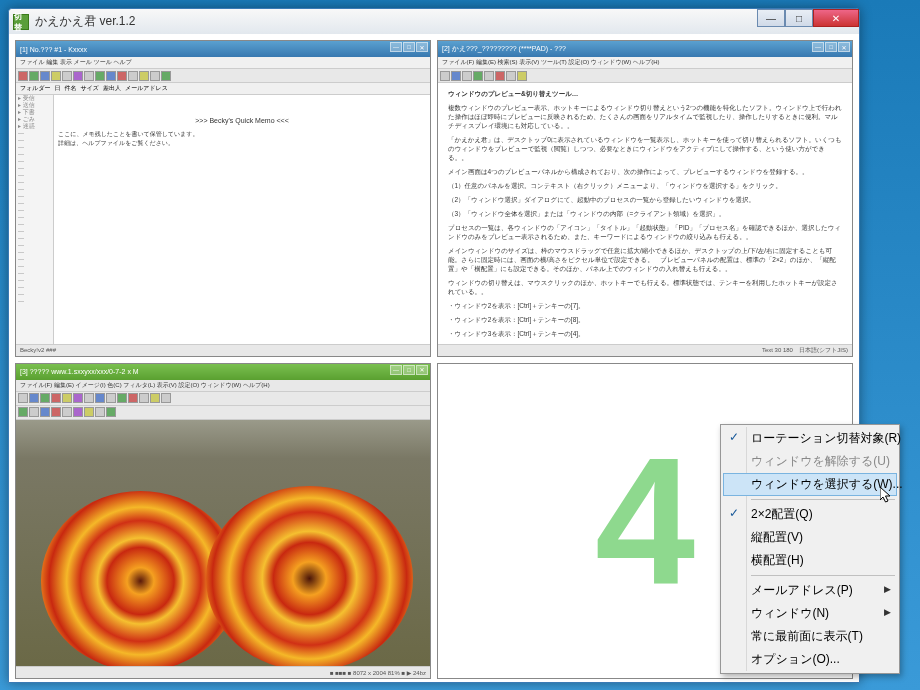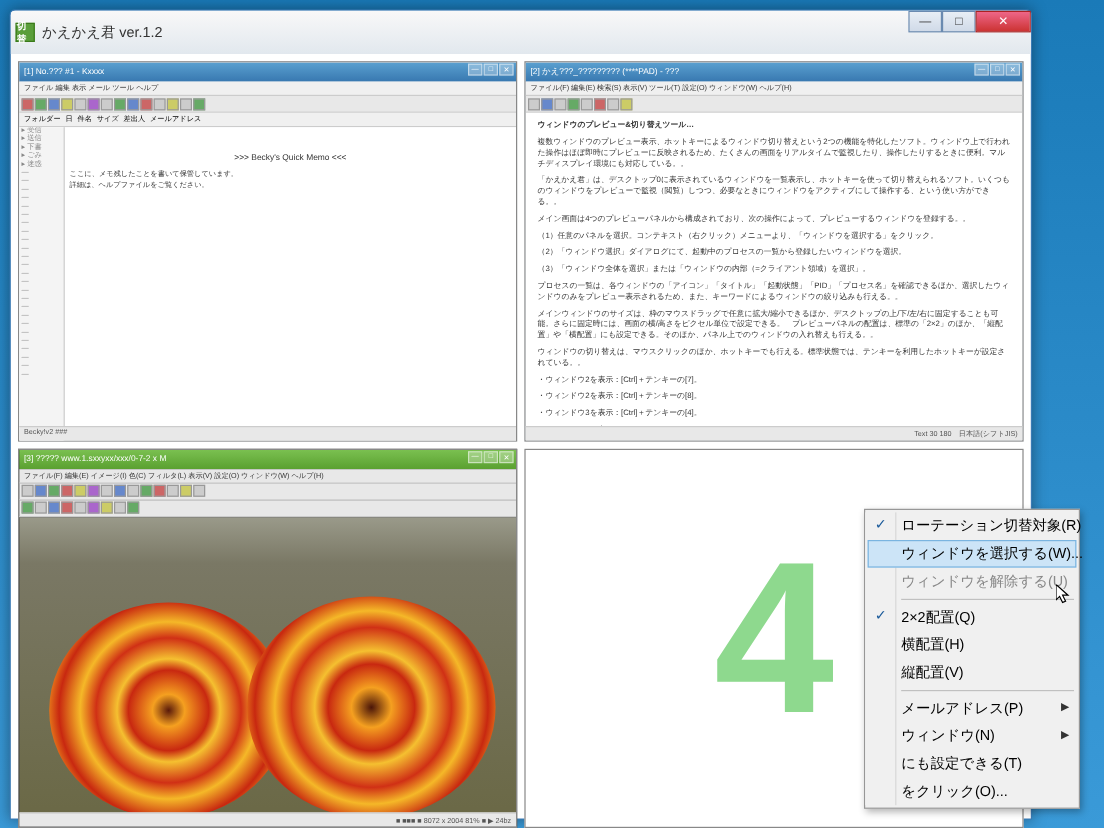--- a/index.html
+++ b/index.html
@@ -1,18 +1,18 @@
 <!DOCTYPE html>
 <html><head>
 <meta charset="utf-8">
 <style>
 * { margin:0; padding:0; box-sizing:border-box; }
 body { width:920px; height:690px; background:linear-gradient(#1a7ab8,#3a9ad8); font-family:"Meiryo","MS PGothic",sans-serif; overflow:hidden; position:relative; }
 .window { position:absolute; left:8px; top:8px; width:852px; height:675px; background:#fff; border:1px solid #3a7ab5; border-radius:4px 4px 0 0; box-shadow:0 0 12px rgba(0,0,0,.4); }
-.titlebar { height:36px; background:linear-gradient(#f8f8f8,#e2e8ee); display:flex; align-items:center; padding:0 4px; border-radius:4px 4px 0 0; position:relative; }
+.titlebar { height:25px; background:linear-gradient(#f8f8f8,#e2e8ee); display:flex; align-items:center; padding:0 4px; border-radius:4px 4px 0 0; position:relative; }
 .app-icon { width:16px; height:16px; background:#5a9e3a; border:1px solid #3a7a1a; display:flex; align-items:center; justify-content:center; color:#fff; font-size:8px; font-weight:bold; }
 .title-text { font-size:12px; color:#333; margin-left:6px; }
 .win-buttons { position:absolute; right:0; top:0; display:flex; }
 .win-btn { width:28px; height:18px; border:1px solid #6a8ab0; background:linear-gradient(#e8eef5,#d0dae8); display:flex; align-items:center; justify-content:center; font-size:10px; color:#333; }
 .win-btn.close { width:46px; background:linear-gradient(#e68,#c33); color:#fff; border-color:#a22; }
 .client { padding:6px; display:grid; grid-template-columns:1fr 1fr; grid-template-rows:1fr 1fr; gap:6px; height:calc(100% - 22px); }
 .panel { border:1px solid #888; background:#eef2f5; position:relative; overflow:hidden; font-size:6px; }
 .panel-title { height:16px; background:linear-gradient(#5aa0d0,#3878b0); display:flex; align-items:center; padding:0 4px; color:#fff; font-size:7px; }
 .panel-title.lime { background:linear-gradient(#7ac050,#5aa030); }
 .panel-title-btns { position:absolute; right:2px; top:1px; display:flex; gap:1px; }
@@ -235,29 +235,29 @@
       <div class="big4">4</div>
     </div>
 
   </div>
 </div>
 
 <div class="context-menu">
   <div class="ctx-gutter"></div>
   <div id="ctx-items">
       <div class="ctx-item"><span class="ctx-check">✓</span><span>ローテーション切替対象(R)</span></div>
+      <div class="ctx-item disabled"><span>ウィンドウを解除する(U)</span></div>
       <div class="ctx-item hover"><span>ウィンドウを選択する(W)...</span></div>
-      <div class="ctx-item disabled"><span>ウィンドウを解除する(U)</span></div>
       <div class="ctx-sep"></div>
       <div class="ctx-item"><span class="ctx-check">✓</span><span>2×2配置(Q)</span></div>
+      <div class="ctx-item"><span>縦配置(V)</span></div>
       <div class="ctx-item"><span>横配置(H)</span></div>
-      <div class="ctx-item"><span>縦配置(V)</span></div>
       <div class="ctx-sep"></div>
       <div class="ctx-item"><span>メールアドレス(P)</span><span class="ctx-arrow">▶</span></div>
       <div class="ctx-item"><span>ウィンドウ(N)</span><span class="ctx-arrow">▶</span></div>
-      <div class="ctx-item"><span>にも設定できる(T)</span></div>
-      <div class="ctx-item"><span>をクリック(O)...</span></div>
+      <div class="ctx-item"><span>常に最前面に表示(T)</span></div>
+      <div class="ctx-item"><span>オプション(O)...</span></div>
     </div>
 </div>
 
 <svg class="cursor" viewBox="0 0 14 18">
     <path d="M0 0 L0 13 L3 10 L5.5 15 L8 14 L5.5 9 L10 9 Z" fill="#fff" stroke="#000" stroke-width="1"></path>
   </svg>
 
 </body></html>

